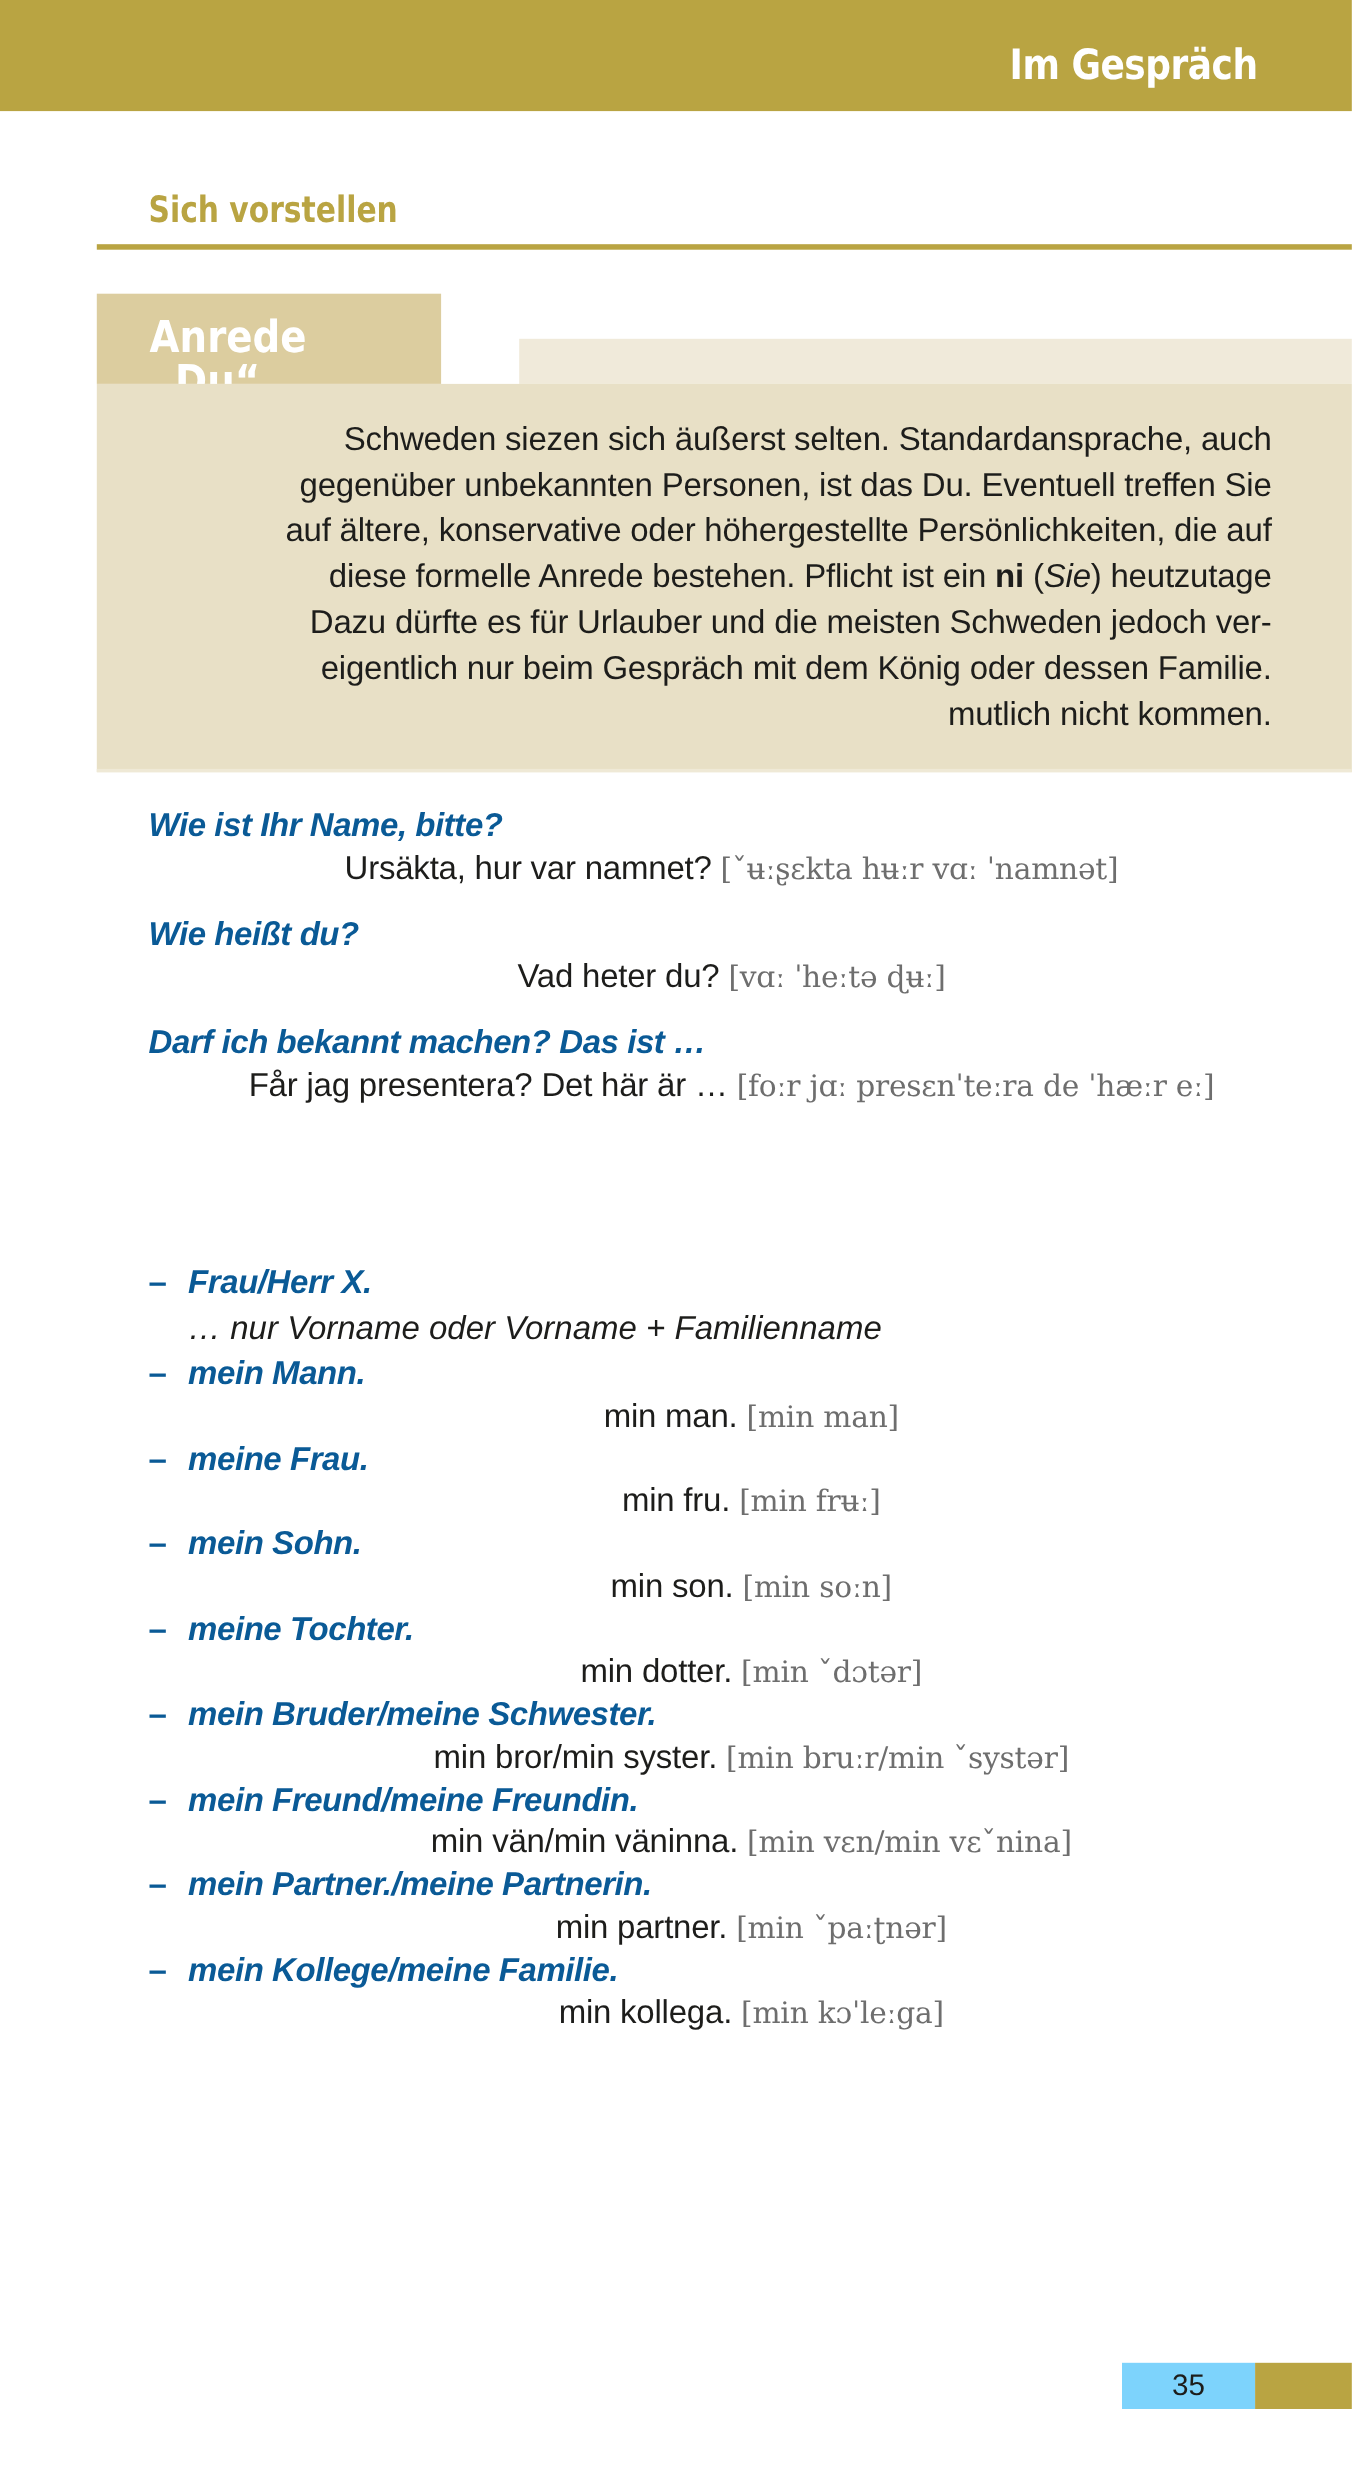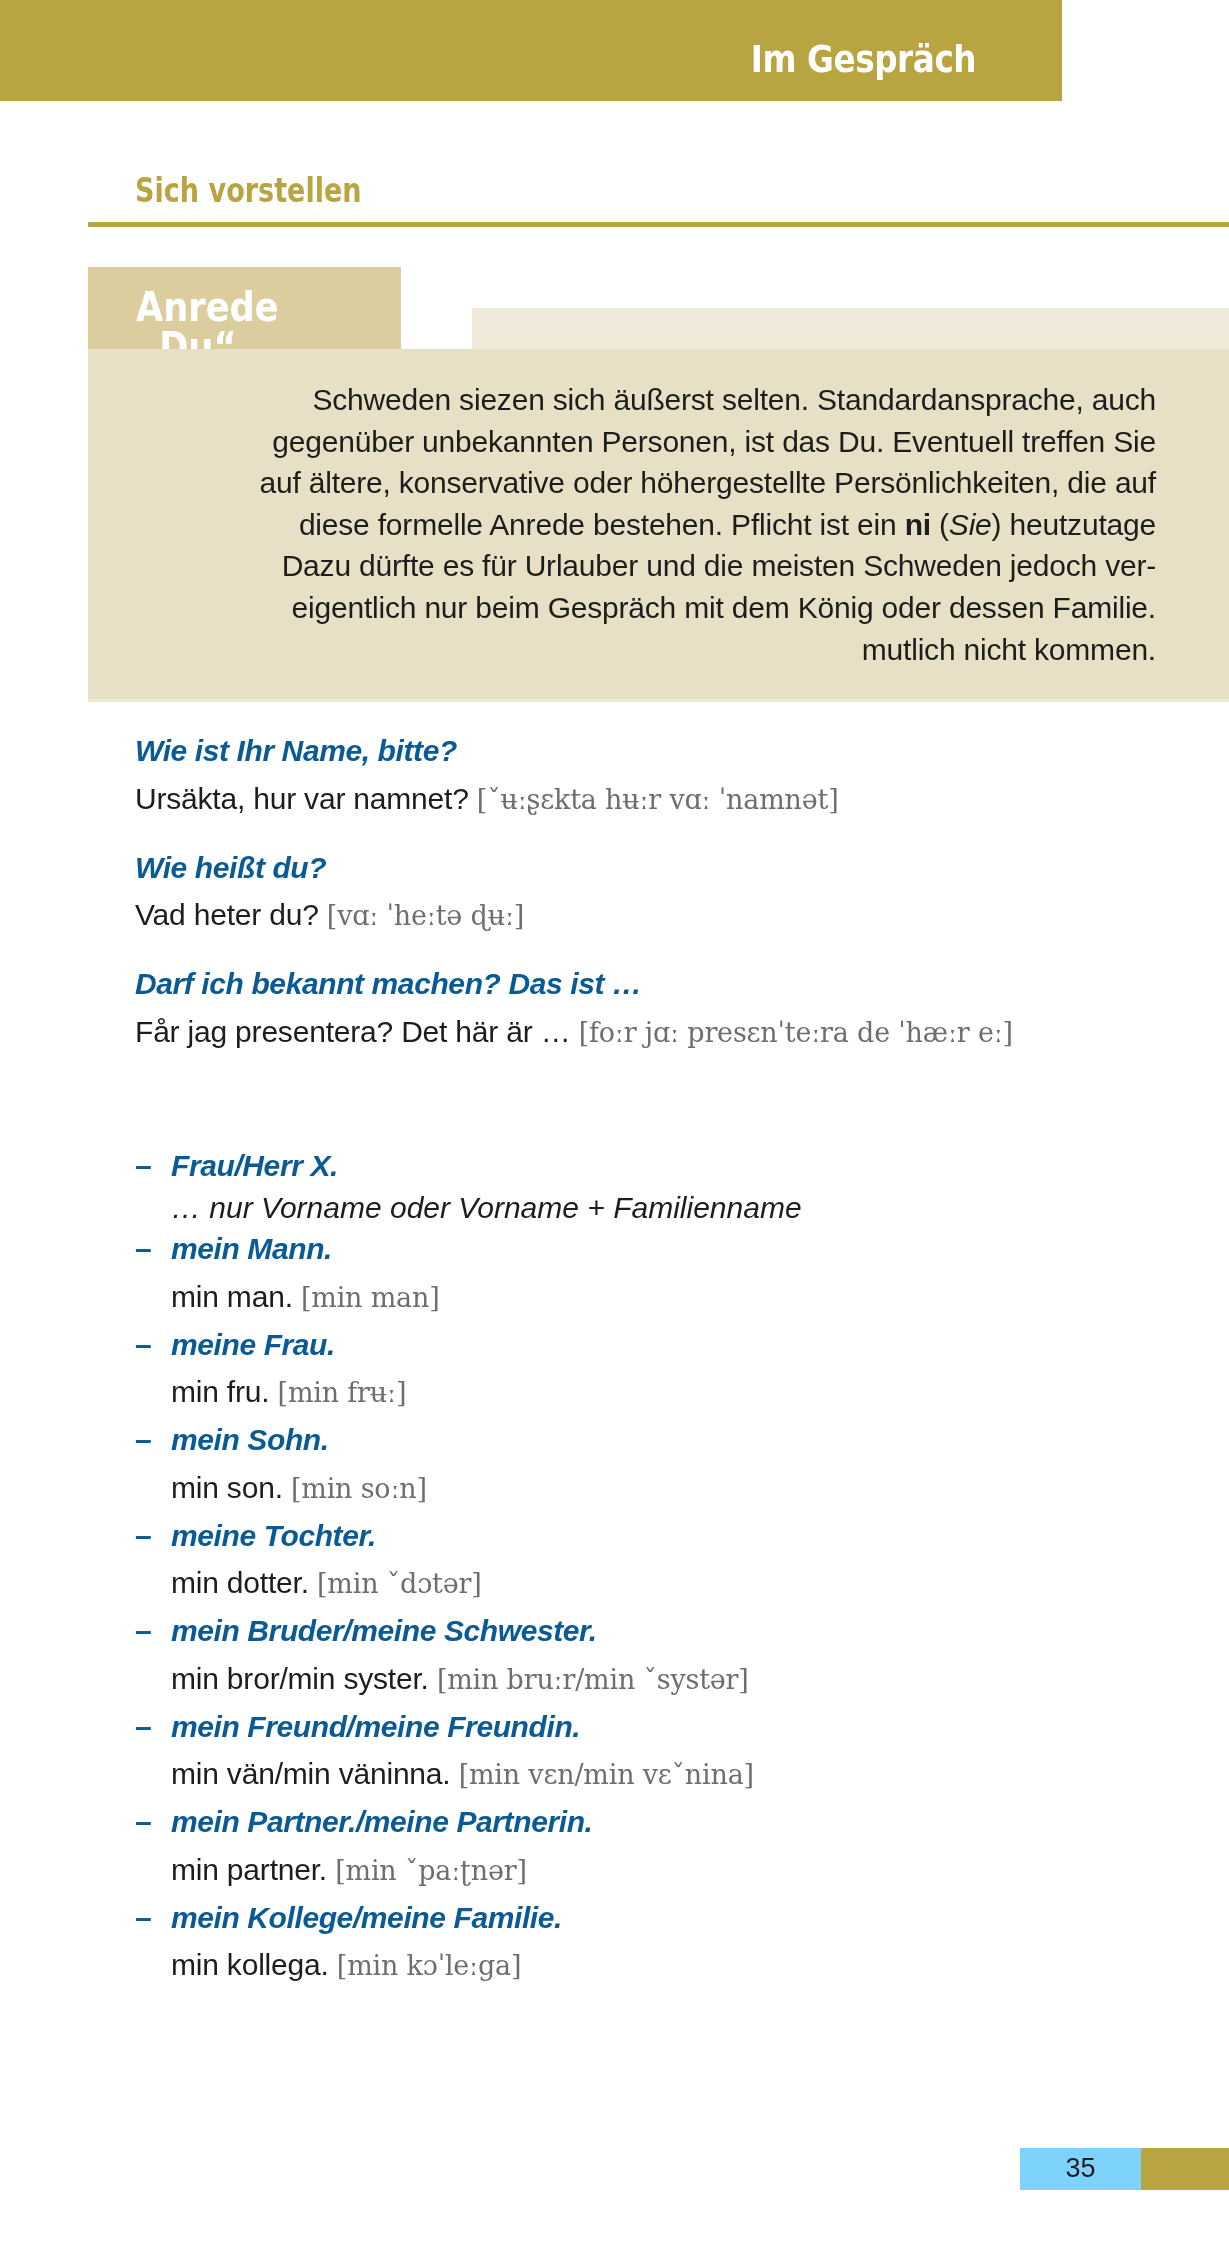--- a/index.html
+++ b/index.html
@@ -3,21 +3,21 @@
 <meta charset="utf-8">
 <style>
   html, body { margin:0; padding:0; }
   body {
     width:1229px; height:2245px; position:relative; overflow:hidden;
     background:#ffffff;
     font-family:"Liberation Sans", "DejaVu Sans", sans-serif;
     color:#1d1d1b;
   }
   .top-band {
-    position:absolute; left:0; top:0; width:1062px; height:101px;
+    position:absolute; left:0; top:0; width:1229px; height:101px;
     background:#b9a442;
     text-align:right;
   }
   .top-band .chapter {
     position:absolute; right:86px; top:40px;
     font-size:38px; color:#ffffff; font-weight:bold; letter-spacing:-0.5px;
     line-height:1;
     font-family:"DejaVu Sans", sans-serif;
     transform:scaleX(0.86); transform-origin:right center;
   }
@@ -60,22 +60,23 @@
   .box-body b { font-weight:bold; }
   .box-body i { font-style:italic; }
 
   .phrases { position:absolute; left:135px; top:730px; width:1060px; }
   .phrase { margin:0 0 21px 0; }
   .de {
     display:block; font-size:30px; line-height:41.5px; font-weight:bold; font-style:italic;
     color:#0a5a96; white-space:nowrap; letter-spacing:-0.4px;
   }
   .sv {
-    display:block; font-size:30px; line-height:53px; color:#1d1d1b; white-space:nowrap;
+    display:block; font-size:30px; line-height:35px; color:#1d1d1b; white-space:nowrap;
     letter-spacing:-0.2px;
+    text-align:center;
   }
   .ipa {
     font-family:"DejaVu Serif", "Liberation Serif", serif;
     color:#6e6e6e; font-size:27px;
   }
   .list { position:absolute; left:135px; top:1145px; width:1060px; }
   .list-item { position:relative; padding-left:36px; }
   .dash {
     position:absolute; left:0; top:0; font-size:30px; line-height:41.5px;
     color:#0a5a96; font-weight:bold;

